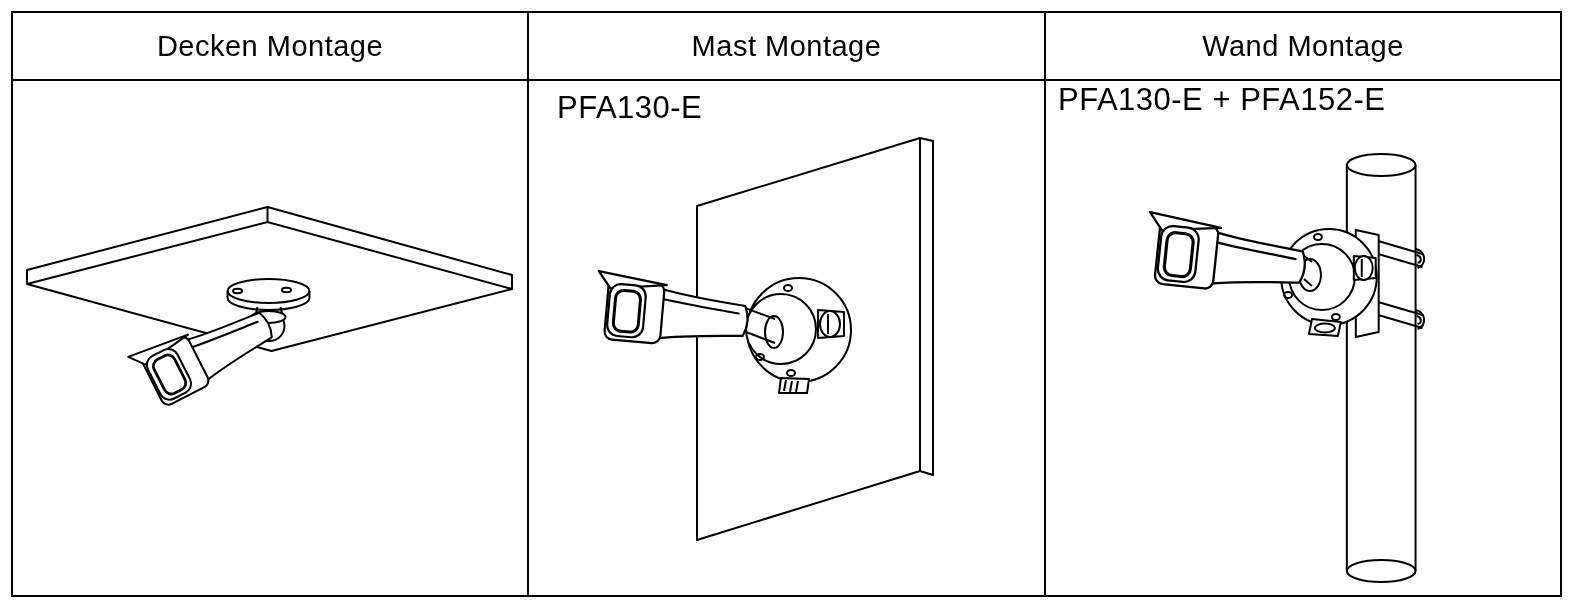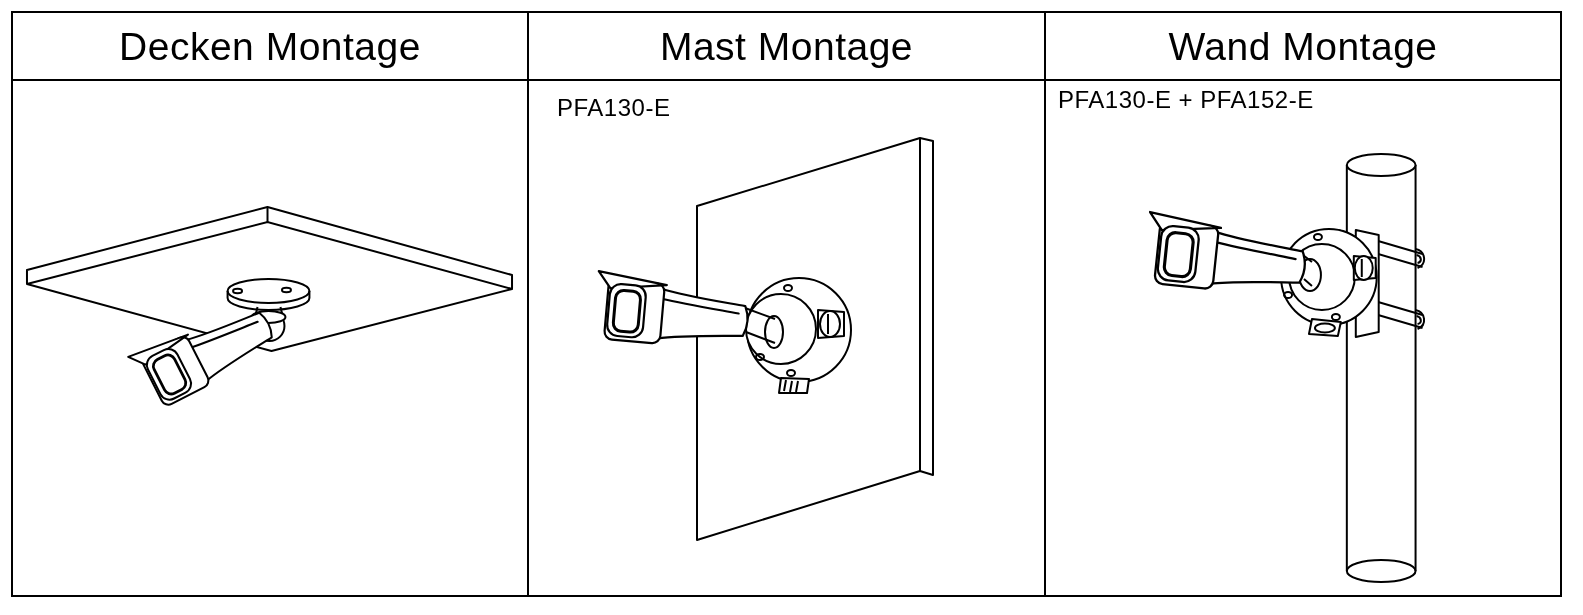--- a/index.html
+++ b/index.html
@@ -8,27 +8,27 @@
     position:absolute;left:11px;top:11px;width:1551px;height:586px;
     box-sizing:border-box;border:2px solid #000;
     display:grid;
     grid-template-columns:516px 517px 1fr;
     grid-template-rows:68px 1fr;
     background:#fff;
   }
   .hcell{
     box-sizing:border-box;border-bottom:2px solid #000;
     display:flex;align-items:center;justify-content:center;
-    font-size:39px;line-height:29px;letter-spacing:0.5px;
+    font-size:29px;line-height:29px;letter-spacing:0.5px;
   }
   .ccell{box-sizing:border-box;position:relative;overflow:hidden;}
   .bR{border-right:2px solid #000;}
   .fig{position:absolute;inset:0;width:100%;height:100%;}
   .labels{
-    position:absolute;z-index:2;font-size:24px;line-height:42px;letter-spacing:0.5px;
+    position:absolute;z-index:2;font-size:31px;line-height:42px;letter-spacing:0.5px;
     white-space:nowrap;
     text-align:right;
   }
   .labels span{display:block;}
   .lab-wall{left:28px;top:6px;}
   .lab-mast{left:12px;top:-2px;}
   svg{display:block;}
   .ln{fill:none;stroke:#000;stroke-width:2;}
   .wh{fill:#fff;stroke:#000;stroke-width:2;stroke-linejoin:round;}
 </style>

